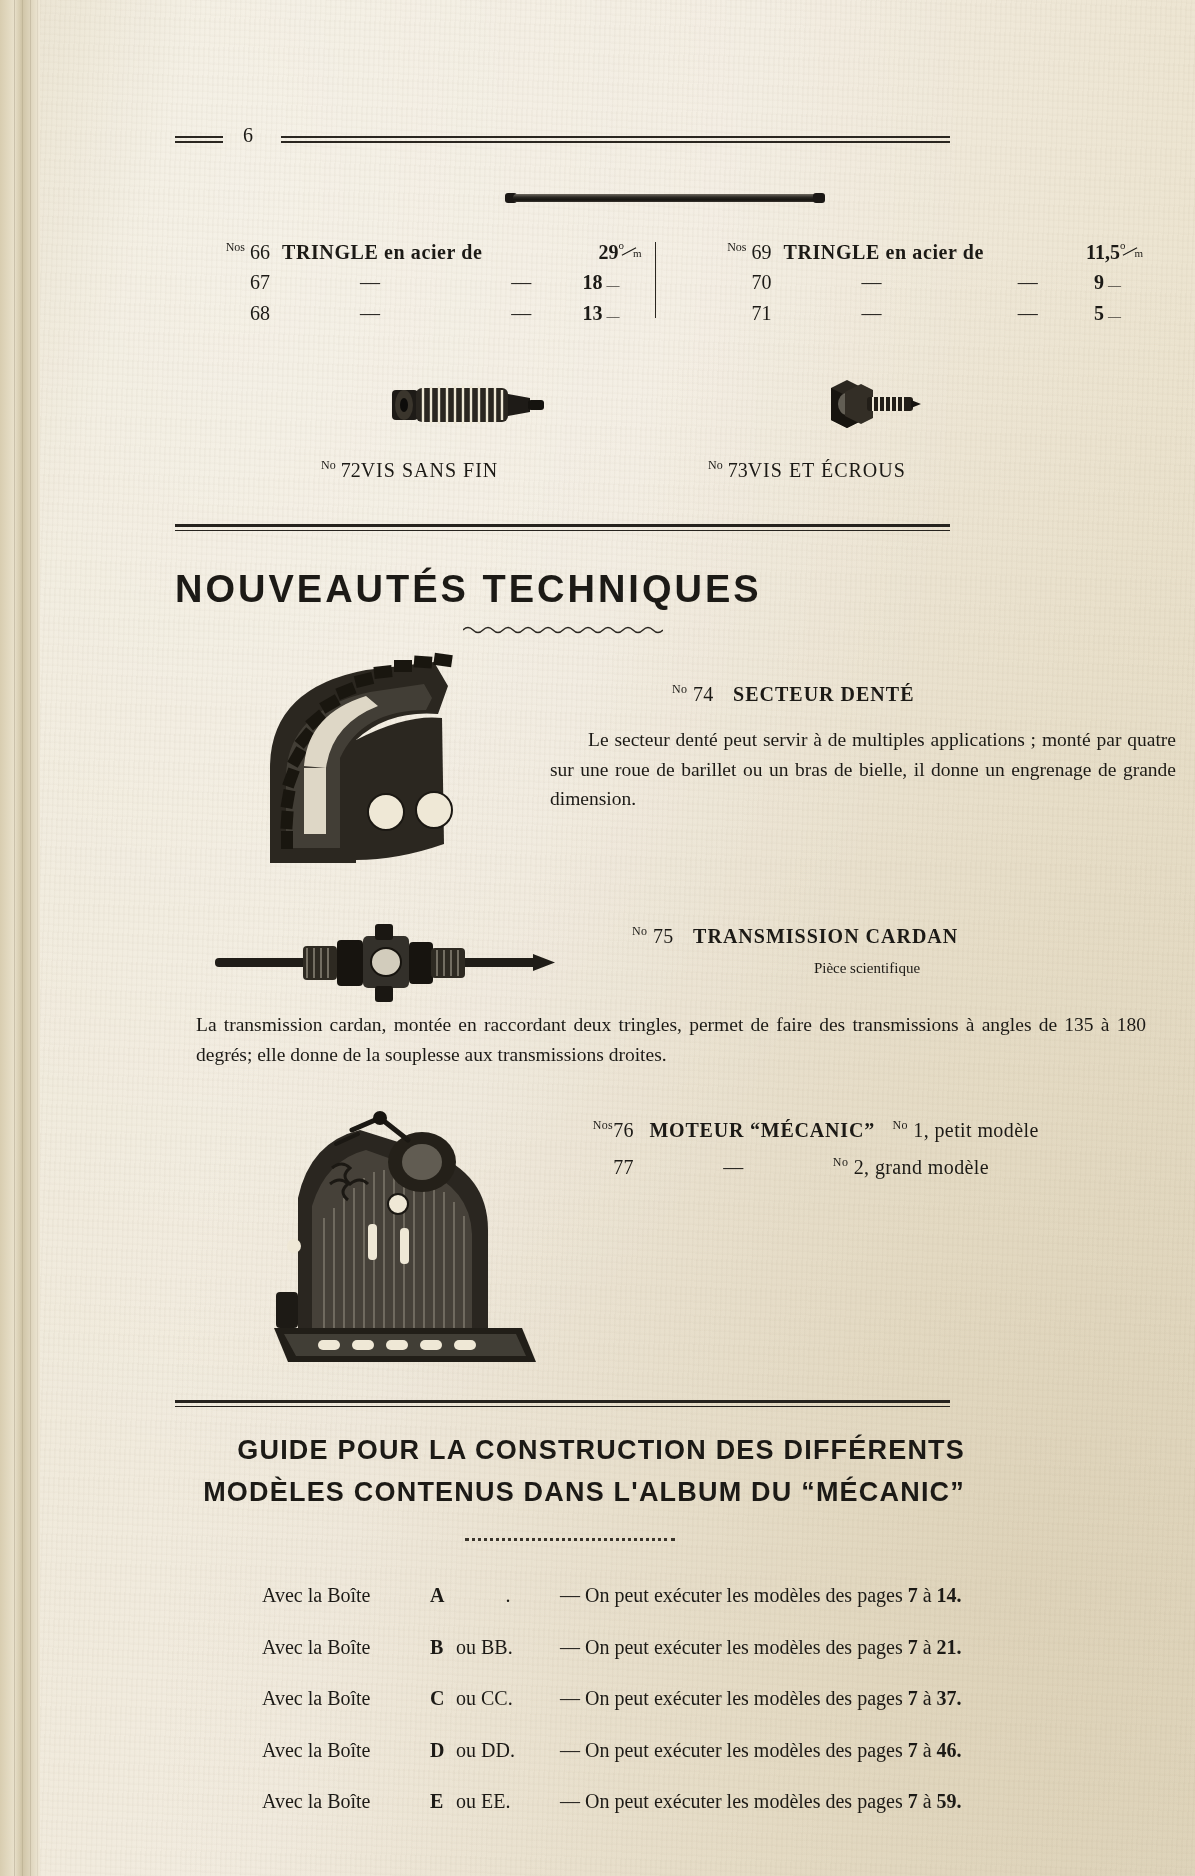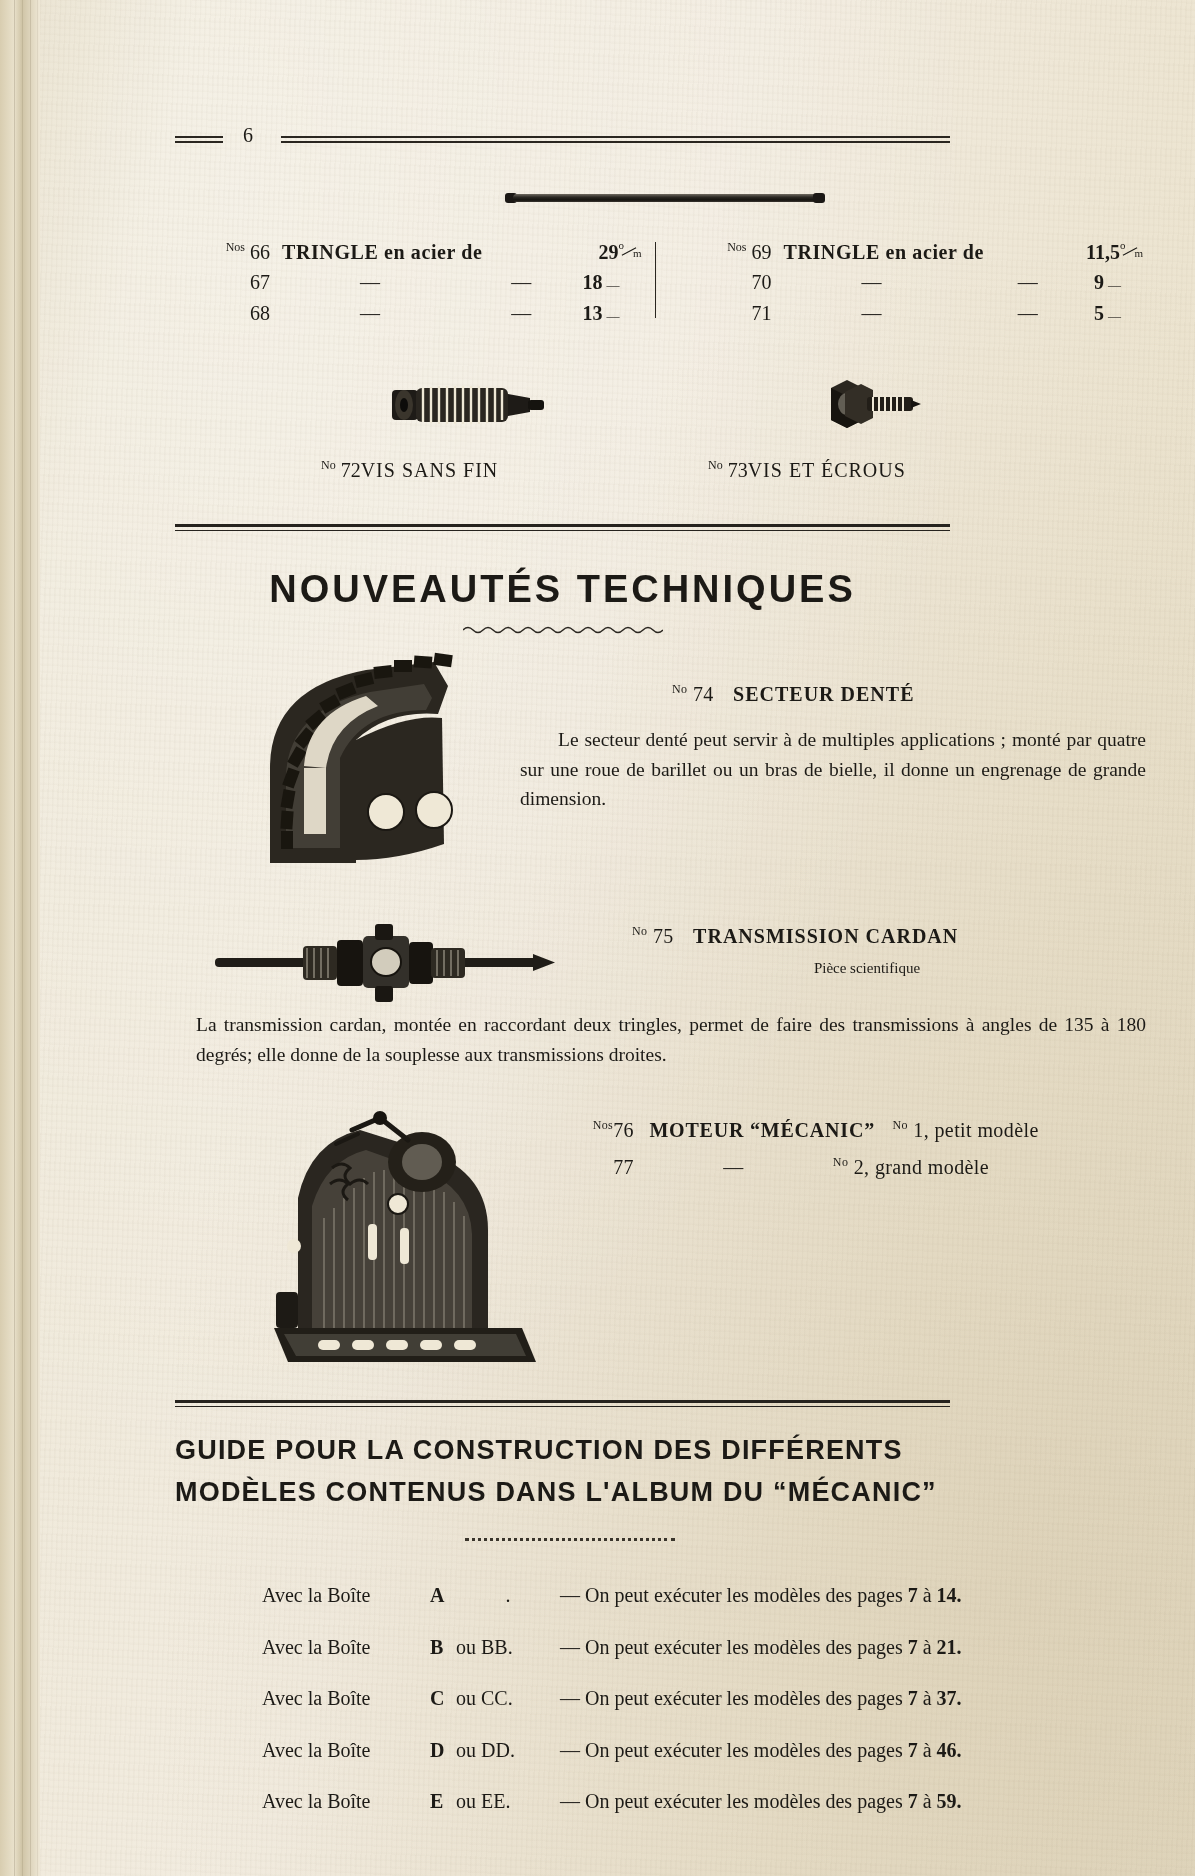--- a/index.html
+++ b/index.html
@@ -245,21 +245,21 @@
     border-top: 1px solid #26231e;
     margin-top: 3px;
     height: 0;
   }
 
   
   .sec-title {
     position: absolute;
     left: 175px;
     width: 775px;
-    text-align: center;
+    text-align: left;
     font-size: 38px;
     letter-spacing: 3px;
     font-weight: bold;
     font-family: "Liberation Sans", sans-serif;
   }
   .squiggle {
     position: absolute;
     left: 50%;
     transform: translateX(-50%);
     width: 200px;
@@ -272,31 +272,31 @@
     letter-spacing: 0.4px;
   }
   .item-head b {
     letter-spacing: 1px;
   }
   .body-text {
     font-size: 19.5px;
     line-height: 1.52;
     text-align: justify;
   }
-  .indent { text-indent: 38px; }
+  .indent { text-indent: 38px; margin-left: 30px; }
 
   
   .art { position: absolute; }
 
   
   .guide-title {
     position: absolute;
     left: 175px;
     width: 790px;
-    text-align: left;
+    text-align: right;
     font-size: 27px;
     font-weight: bold;
     letter-spacing: 1.2px;
     font-family: "Liberation Sans", sans-serif;
     line-height: 1.5;
   }
   .dotline {
     position: absolute;
     left: 50%;
     transform: translateX(-50%);

